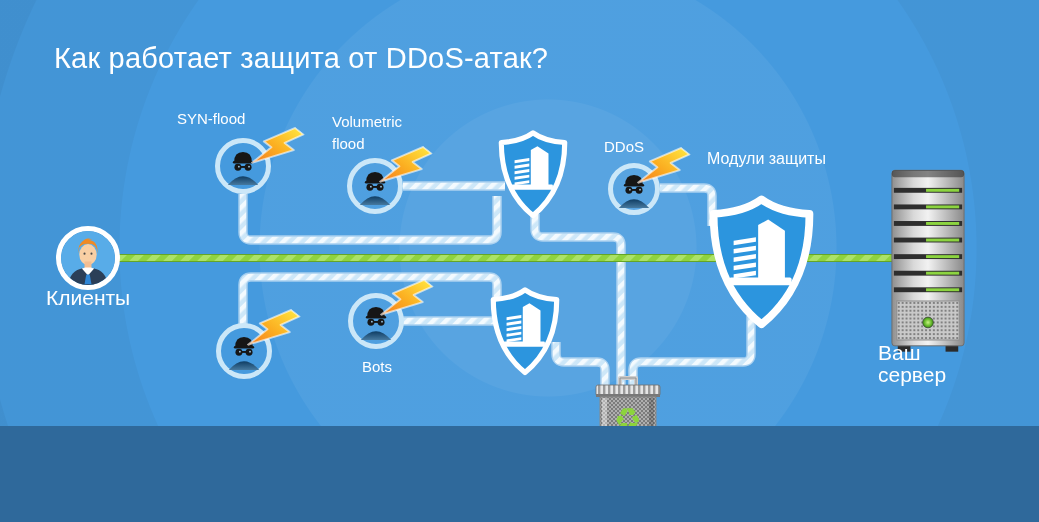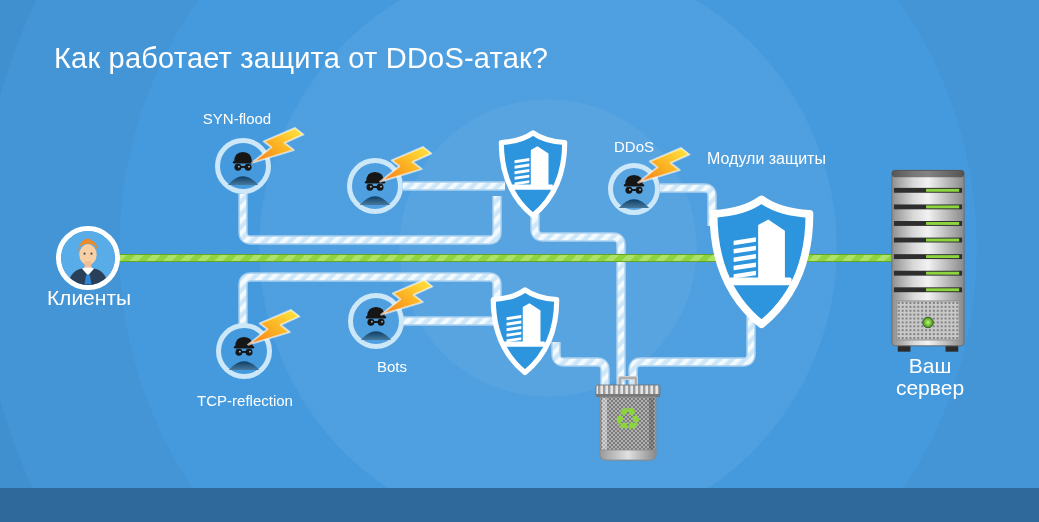--- a/index.html
+++ b/index.html
@@ -1,28 +1,28 @@
 <!DOCTYPE html>
 <html><head>
 <meta charset="utf-8">
 <style>
   html,body{margin:0;padding:0;background:#2f699b;}
   .stage{
-    position:relative;width:1039px;height:488px;overflow:hidden;
+    position:relative;width:1039px;height:426px;overflow:hidden;
     font-family:"Liberation Sans",sans-serif;
     background-color:#459ADE;
     background-image:radial-gradient(circle at 548px 248px,
       rgba(255,255,255,0.10) 0px, rgba(255,255,255,0.10) 148px,
       rgba(255,255,255,0.055) 149px, rgba(255,255,255,0.055) 288px,
       rgba(255,255,255,0.00) 289px, rgba(255,255,255,0.00) 428px,
       rgba(0,0,0,0.035) 429px, rgba(0,0,0,0.035) 568px,
       rgba(0,0,0,0.07) 569px);
   }
   .title{position:absolute;left:54px;top:42px;margin:0;color:#fff;font-size:29px;font-weight:400;letter-spacing:.2px;}
-  .label{position:absolute;color:#fff;font-size:15px;line-height:22px;text-align:center;}
+  .label{position:absolute;color:#fff;font-size:15px;line-height:22px;}
   .label.lg{font-size:21px;}
   .label.left{text-align:right;}
   .lines{position:absolute;left:0;top:0;z-index:1;}
   .acircle{position:absolute;width:46px;height:46px;border:5px solid #CBE7F8;border-radius:50%;
            display:flex;align-items:center;justify-content:center;z-index:3;}
   .acircle svg{width:38px;height:38px;}
   .bolt{position:absolute;width:34px;height:56px;transform:rotate(38deg);z-index:5;}
   .shield{position:absolute;z-index:4;}
   .client{position:absolute;left:56px;top:226px;width:54px;height:54px;border:5px solid #fff;
           border-radius:50%;overflow:hidden;z-index:3;}
@@ -239,38 +239,38 @@
       <use href="#sym-bolt"></use>
     </svg>
   <svg class="bolt" style="left:389px;top:272px" viewBox="0 0 34 58">
       <use href="#sym-bolt"></use>
     </svg>
   <svg class="bolt" style="left:256px;top:302px" viewBox="0 0 34 58">
       <use href="#sym-bolt"></use>
     </svg>
 
   <div class="label labels" style="left:177px;top:108px;width:120px">SYN-flood</div>
+  <div class="label labels" style="left:332px;top:111px;width:84px">Volumetric flood</div>
   <div class="label labels" style="left:604px;top:136px;width:60px">DDoS</div>
   <div class="label labels" style="left:362px;top:356px;width:60px">Bots</div>
-  <div class="label labels" style="left:185px;top:390px;width:120px">TCP-reflection</div>
 
   <svg class="shield" style="left:496px;top:130px;width:74px;height:90px" viewBox="0 0 100 122">
       <use href="#sym-shield"></use>
     </svg>
   <svg class="shield" style="left:488px;top:287px;width:74px;height:90px" viewBox="0 0 100 122">
       <use href="#sym-shield"></use>
     </svg>
   <svg class="shield" style="left:705px;top:195px;width:113px;height:136px" viewBox="0 0 100 122">
       <use href="#sym-shield"></use>
     </svg>
   <div class="label left labels" style="left:707px;top:148px;font-size:16px">Модули защиты</div>
 
   <svg class="server" viewBox="0 0 80 190">
       <use href="#sym-server"></use>
     </svg>
-  <div class="label lg labels" style="left:878px;top:355px;width:104px">Ваш сервер</div>
+  <div class="label lg labels" style="left:878px;top:342px;width:104px">Ваш сервер</div>
 
   <svg class="bin" viewBox="0 0 70 92">
       <use href="#sym-bin"></use>
     </svg>
   <div class="recycle">♻</div>
 
 </div>
 
 </body></html>

